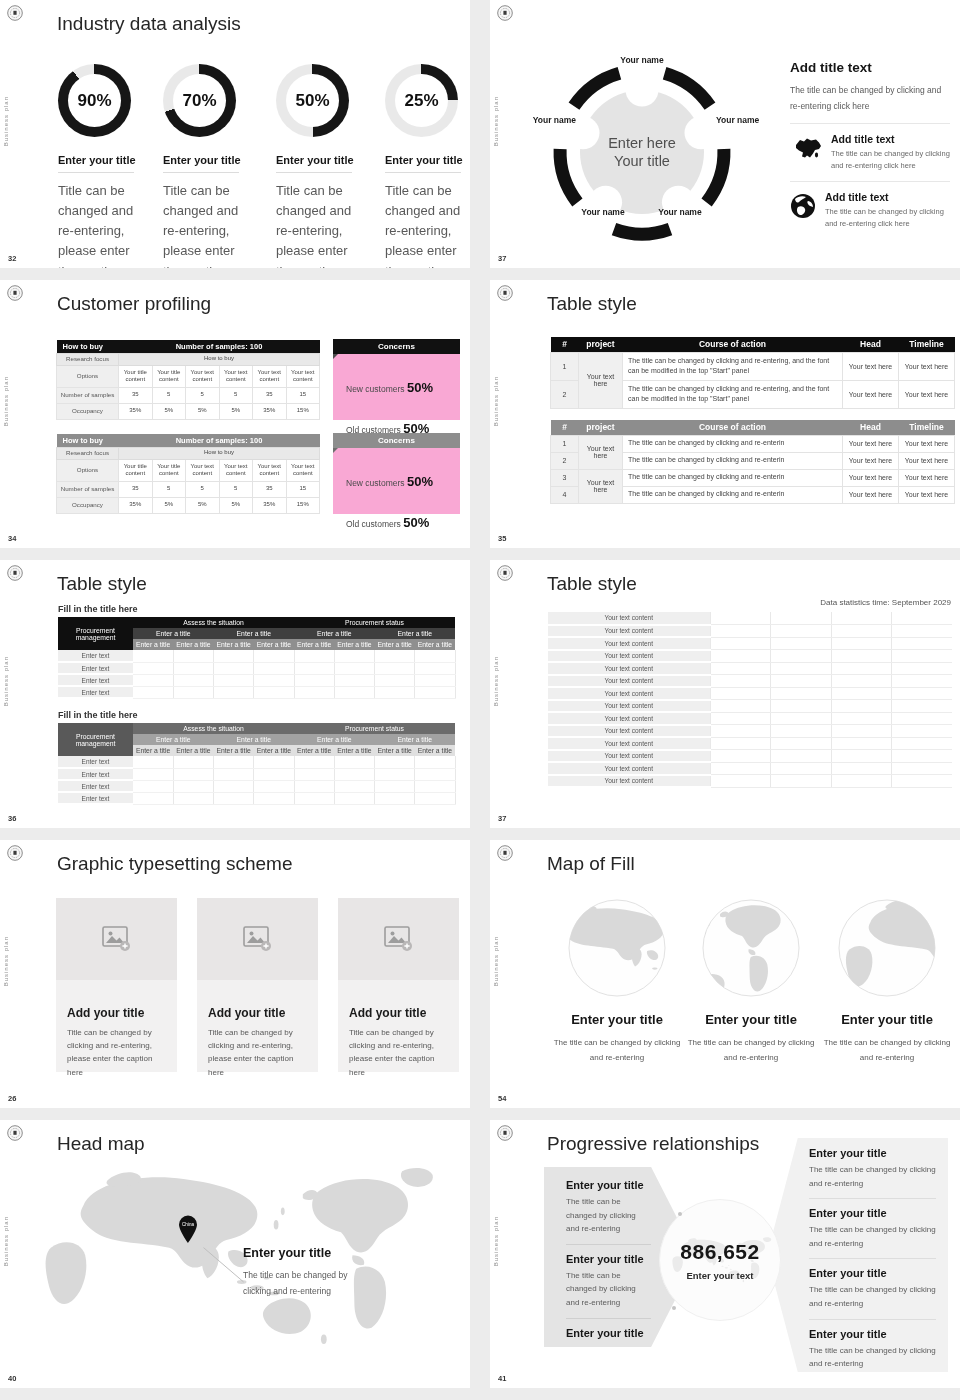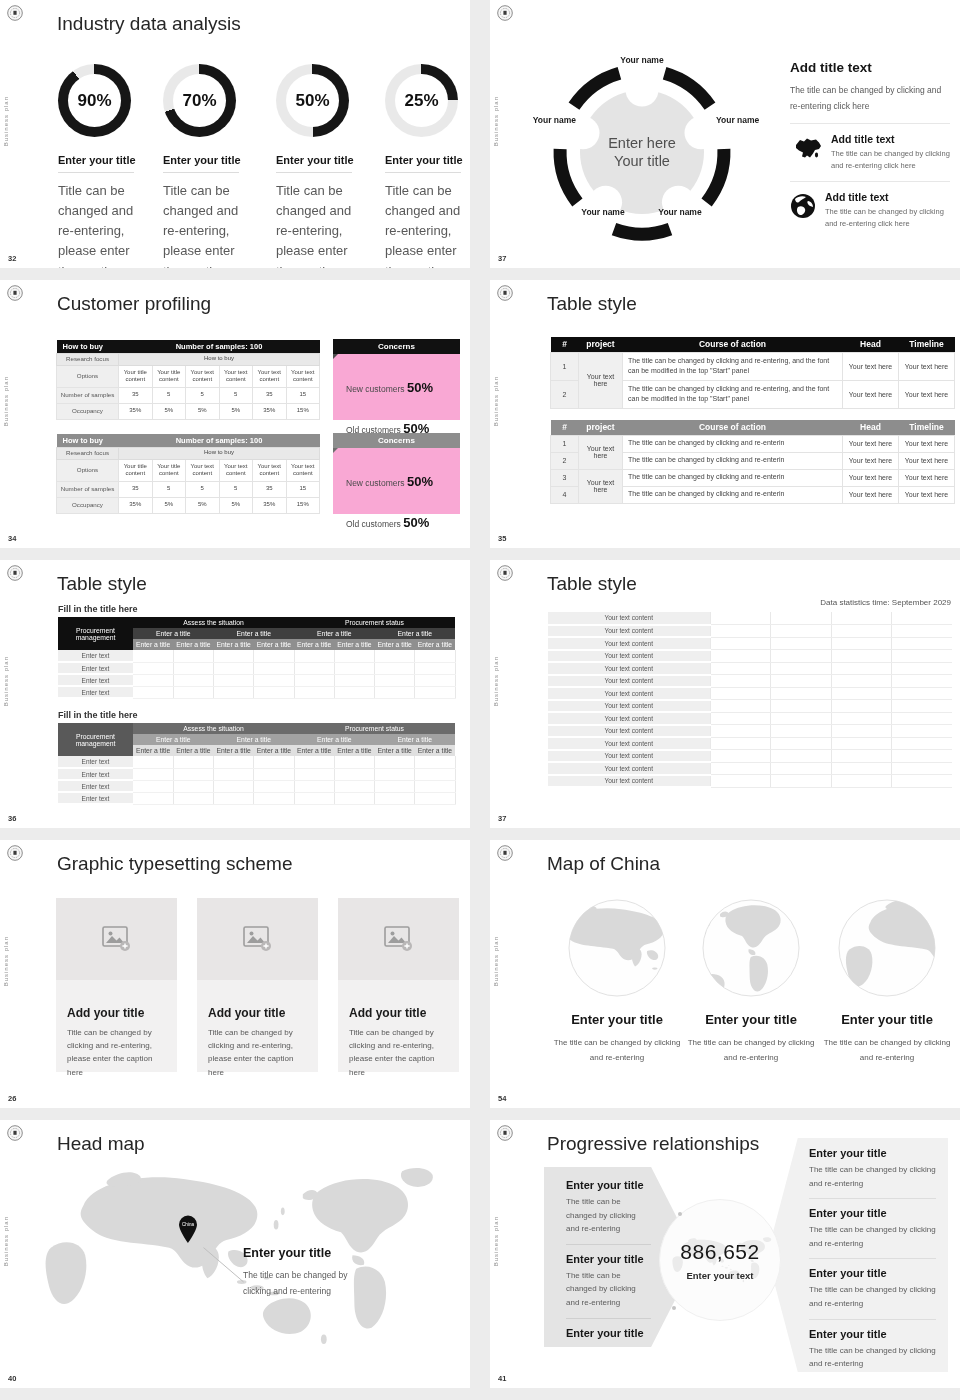--- a/index.html
+++ b/index.html
@@ -91,21 +91,21 @@
   .lchev{position:absolute;left:54px;top:47px;width:153px;height:180px;background:#e4e4e4;clip-path:polygon(0 0,70% 0,100% 50%,70% 100%,0 100%)}
   .rchev{position:absolute;left:277px;top:18px;width:181px;height:234px;background:#f1f1f1;clip-path:polygon(17% 0,100% 0,100% 100%,17% 100%,0 50%)}
   .blk41 h4{font-size:11px;color:#161616;margin-bottom:4px}
   .blk41 .cap{font-size:8px;color:#5c5c5c;line-height:1.7}
   .lchev .inner{padding:12px 46px 0 22px}
   .rchev .inner{padding:9px 12px 0 42px}
   .sep41{height:1px;background:#cfcfcf;margin:8px 0}
   .rchev .sep41{background:#dddddd}
   .circ41{position:absolute;left:169px;top:79px;width:122px;height:122px;background:#fcfcfc;border:1px solid #f0f0f0;border-radius:50%;display:flex;flex-direction:column;align-items:center;justify-content:center;overflow:hidden}
   .circ41 svg{position:absolute;left:5px;top:34px;opacity:.5}
-  .num41{position:relative;font-size:21px;font-weight:normal;color:#161616;letter-spacing:.5px}
+  .num41{position:relative;font-size:21px;font-weight:bold;color:#161616;letter-spacing:.5px}
   .lbl41{position:relative;font-size:9.5px;font-weight:bold;color:#2b2b2b;margin-top:6px}
   .dot41{position:absolute;width:4px;height:4px;border-radius:50%;background:#c4c4c4}
 </style>
 </head>
 <body>
 
 <svg width="0" height="0" style="position:absolute">
   <defs>
     <g id="sealsym">
       <circle cx="8" cy="8" r="7.3" fill="#f7f7f7" stroke="#8a8a8a" stroke-width="1"></circle>
@@ -766,21 +766,21 @@
         </div>
     </div>
     <div class="pnum">26</div>
   </div>
 
   <div class="slide">
     <svg class="logo" viewBox="0 0 16 16">
         <use href="#sealsym"></use>
       </svg>
     <div class="vert">Business plan</div>
-    <h2 class="stitle">Map of China</h2>
+    <h2 class="stitle">Map of Fill</h2>
     <svg class="globe" style="left:77px" viewBox="0 0 100 100">
       <defs>
           <clipPath id="gc1">
             <circle cx="50" cy="50" r="48"></circle>
           </clipPath>
         </defs>
       <circle cx="50" cy="50" r="48" fill="#fefefe" stroke="#e2e2e2"></circle>
       <g clip-path="url(#gc1)">
           <use href="#worldmap" transform="translate(-42,-2) scale(0.55)"></use>
         </g>

